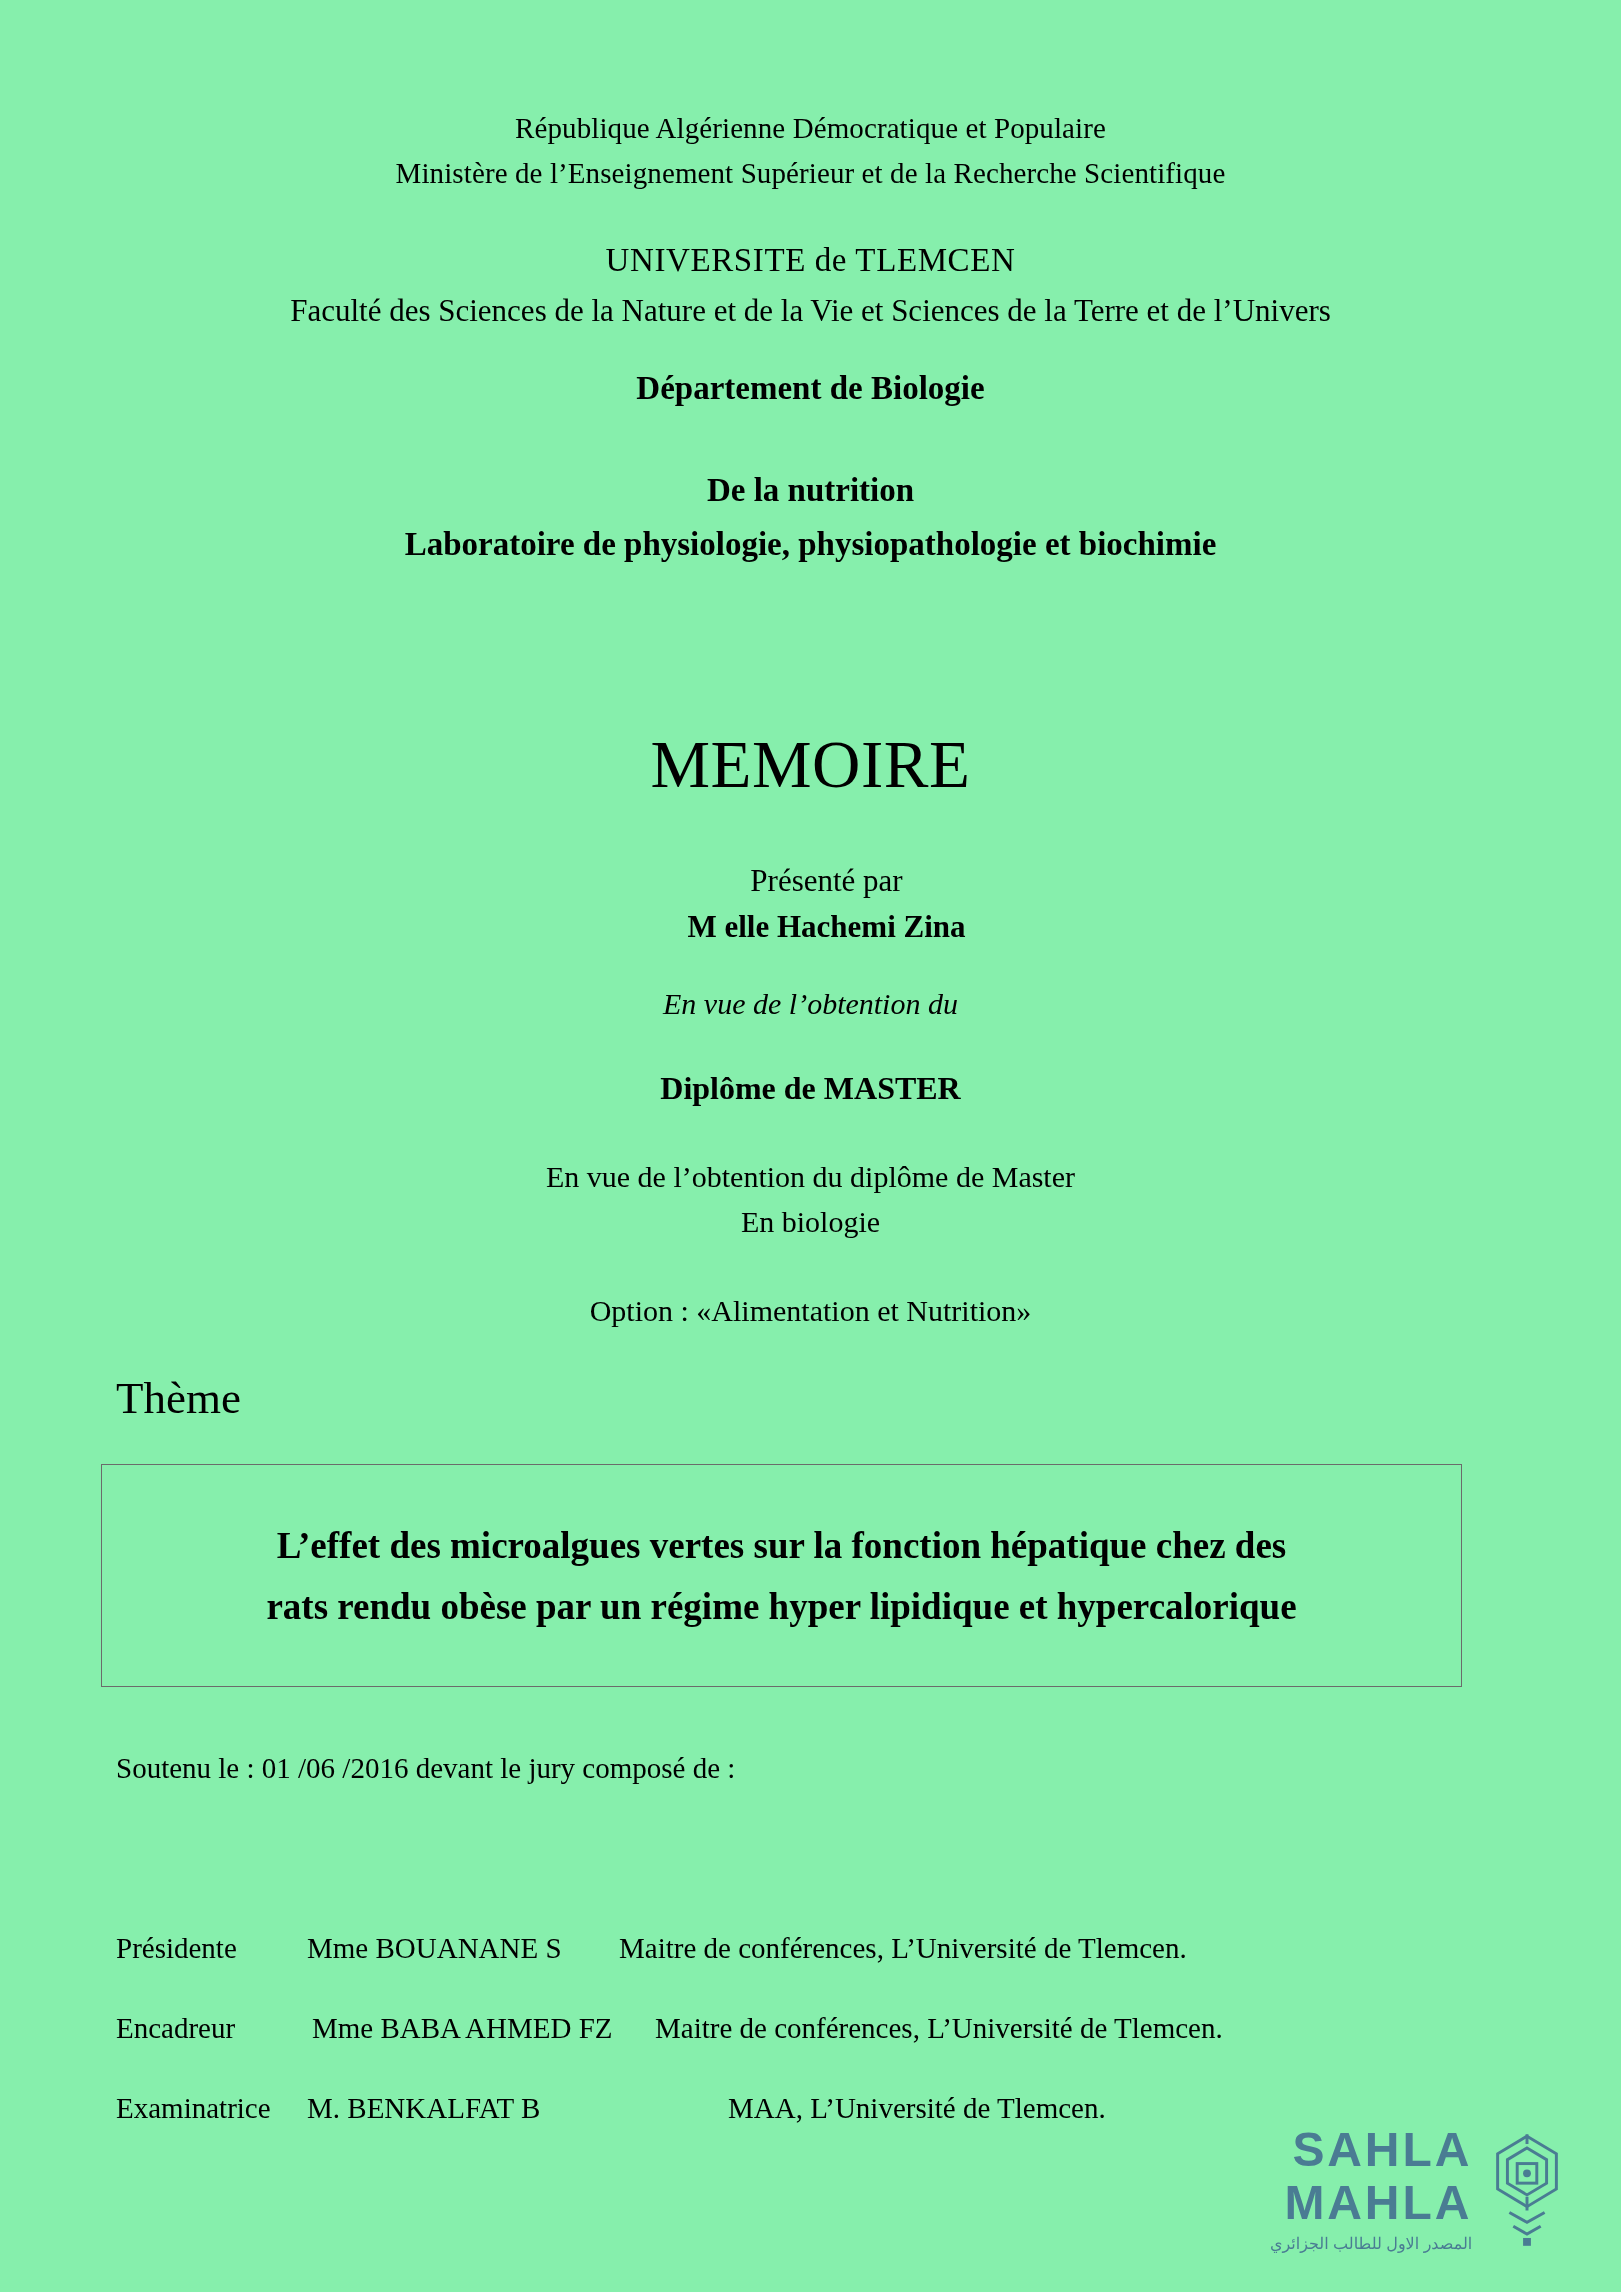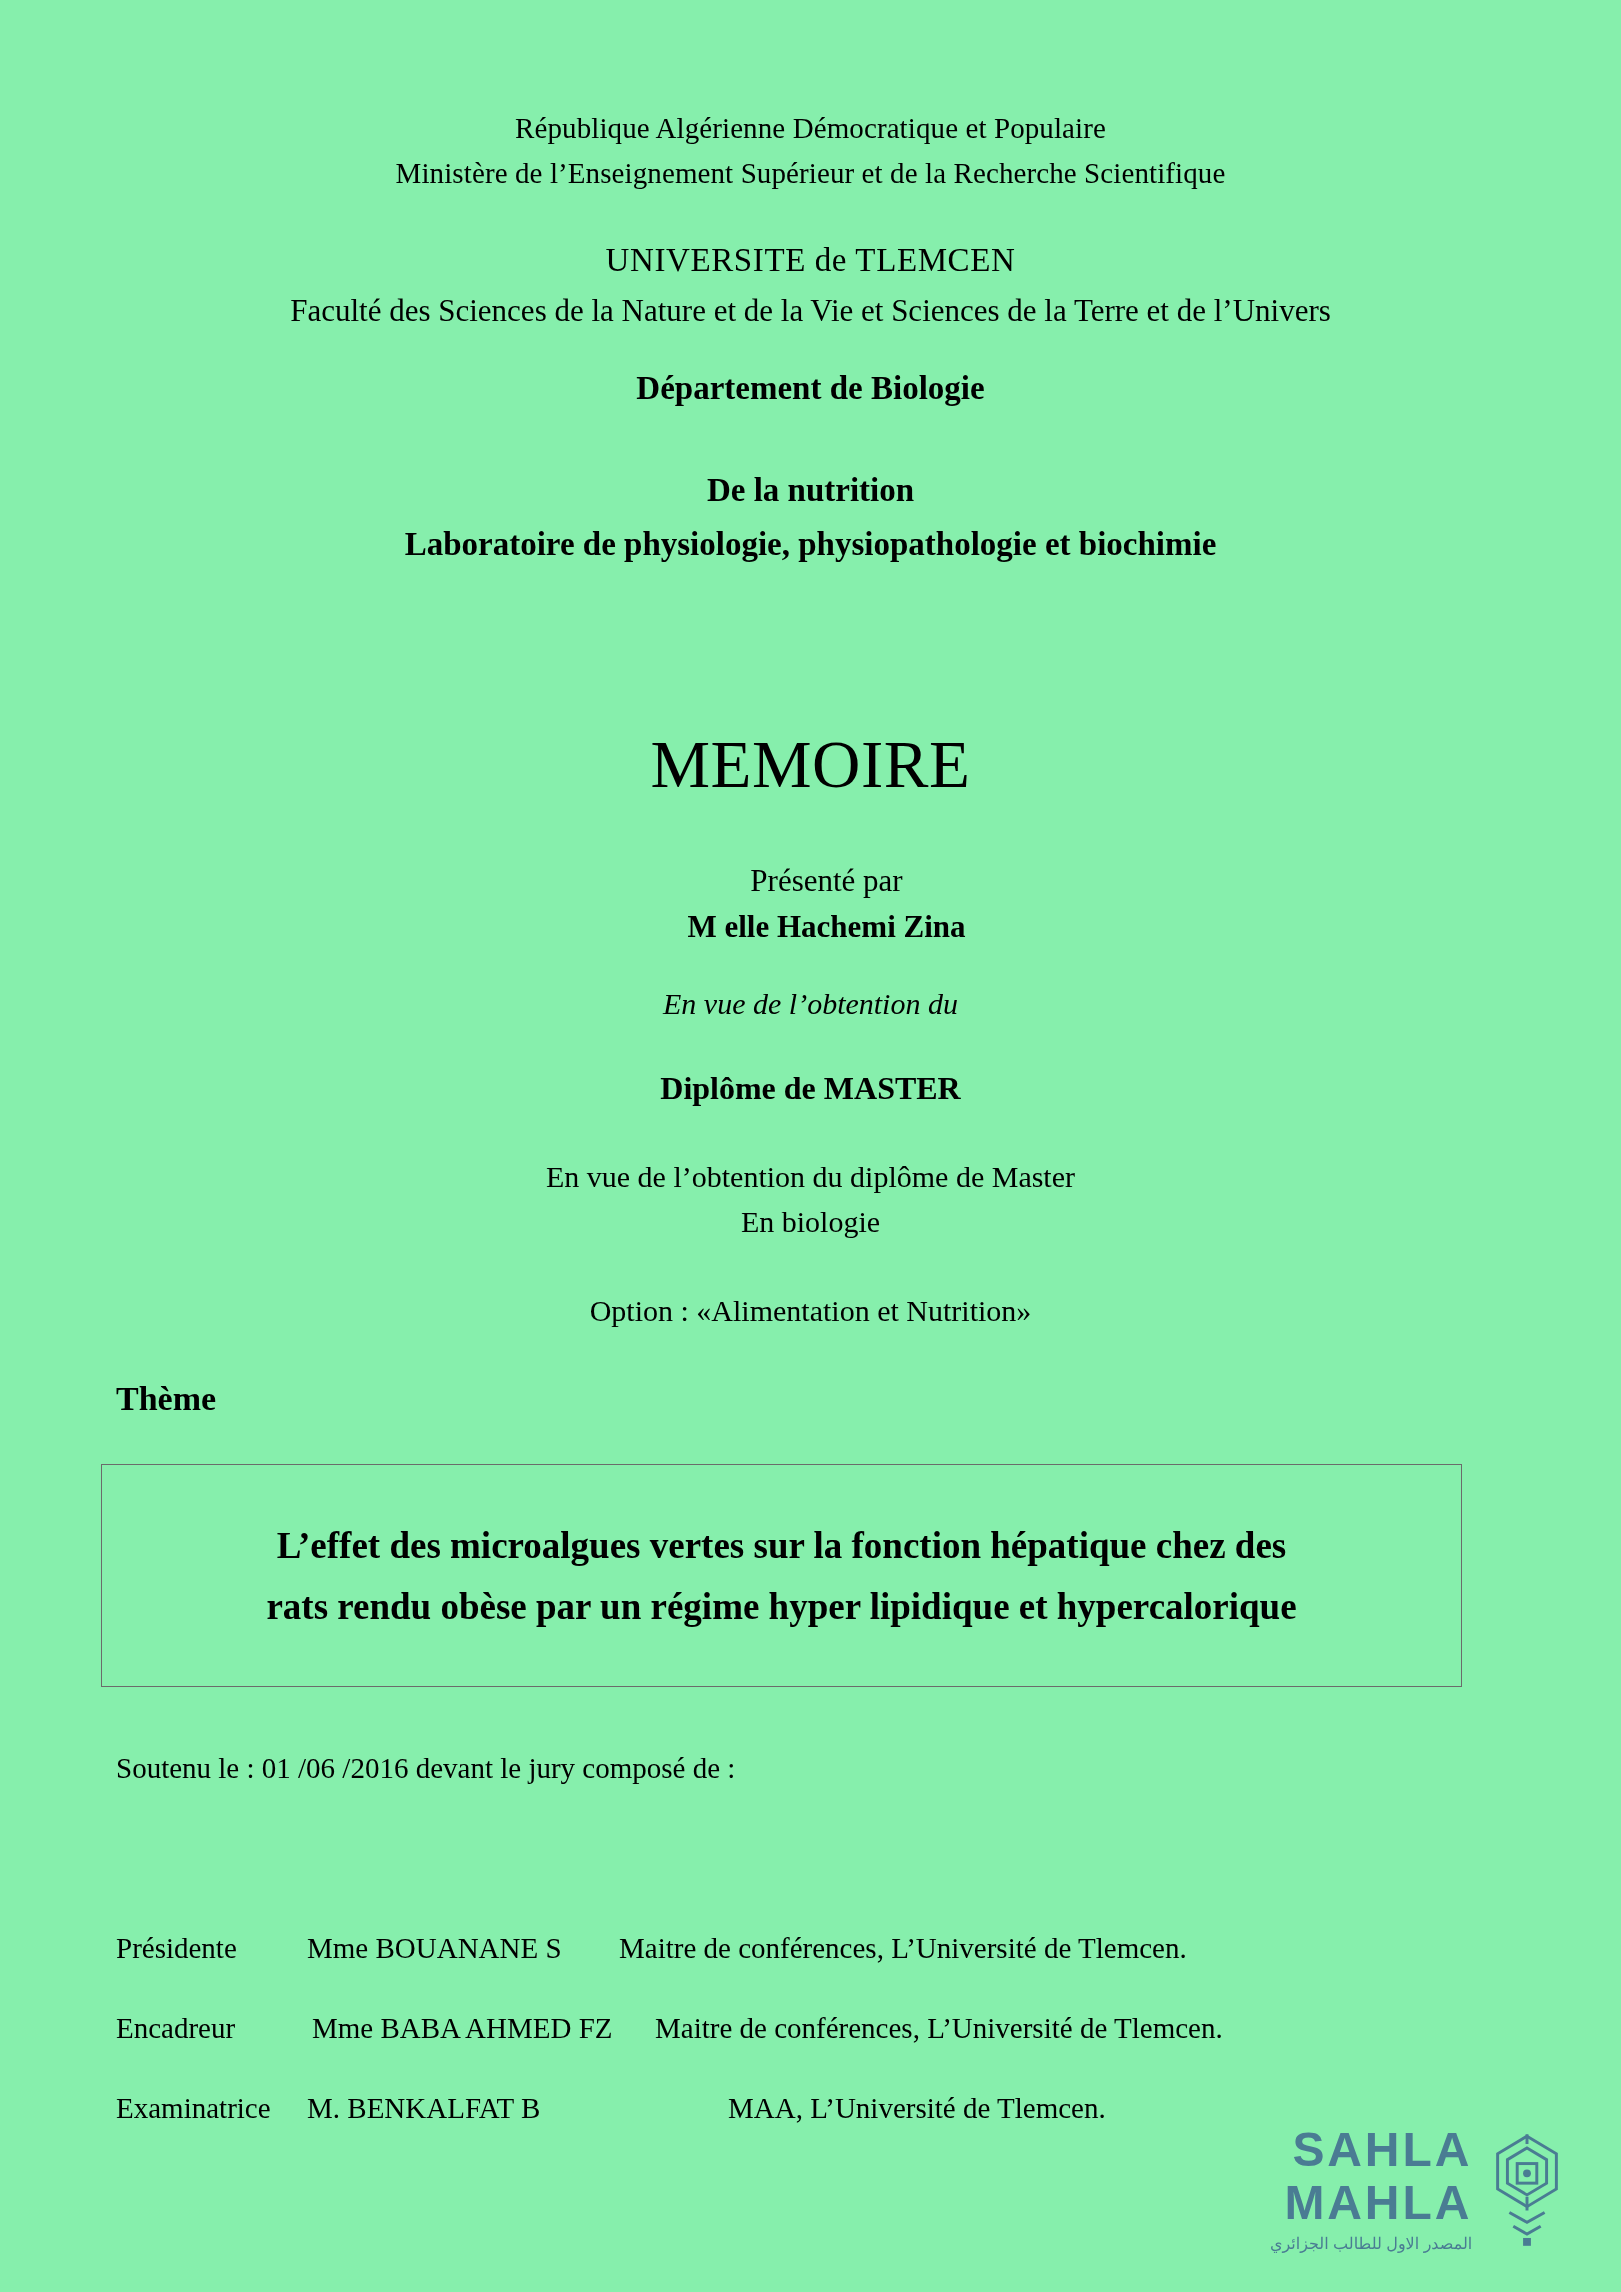--- a/index.html
+++ b/index.html
@@ -154,22 +154,22 @@
     text-align: center;
     font-size: 30px;
     line-height: 43px;
   }
 
   
   .theme-heading {
     position: absolute;
     left: 116px;
     top: 1377px;
-    font-size: 34px;
-    font-weight: bold;
+    font-size: 45px;
+    font-weight: normal;
     line-height: 43px;
     text-align: center;
   }
 
   
   .theme-box {
     position: absolute;
     left: 101px;
     top: 1464px;
     width: 1361px;

